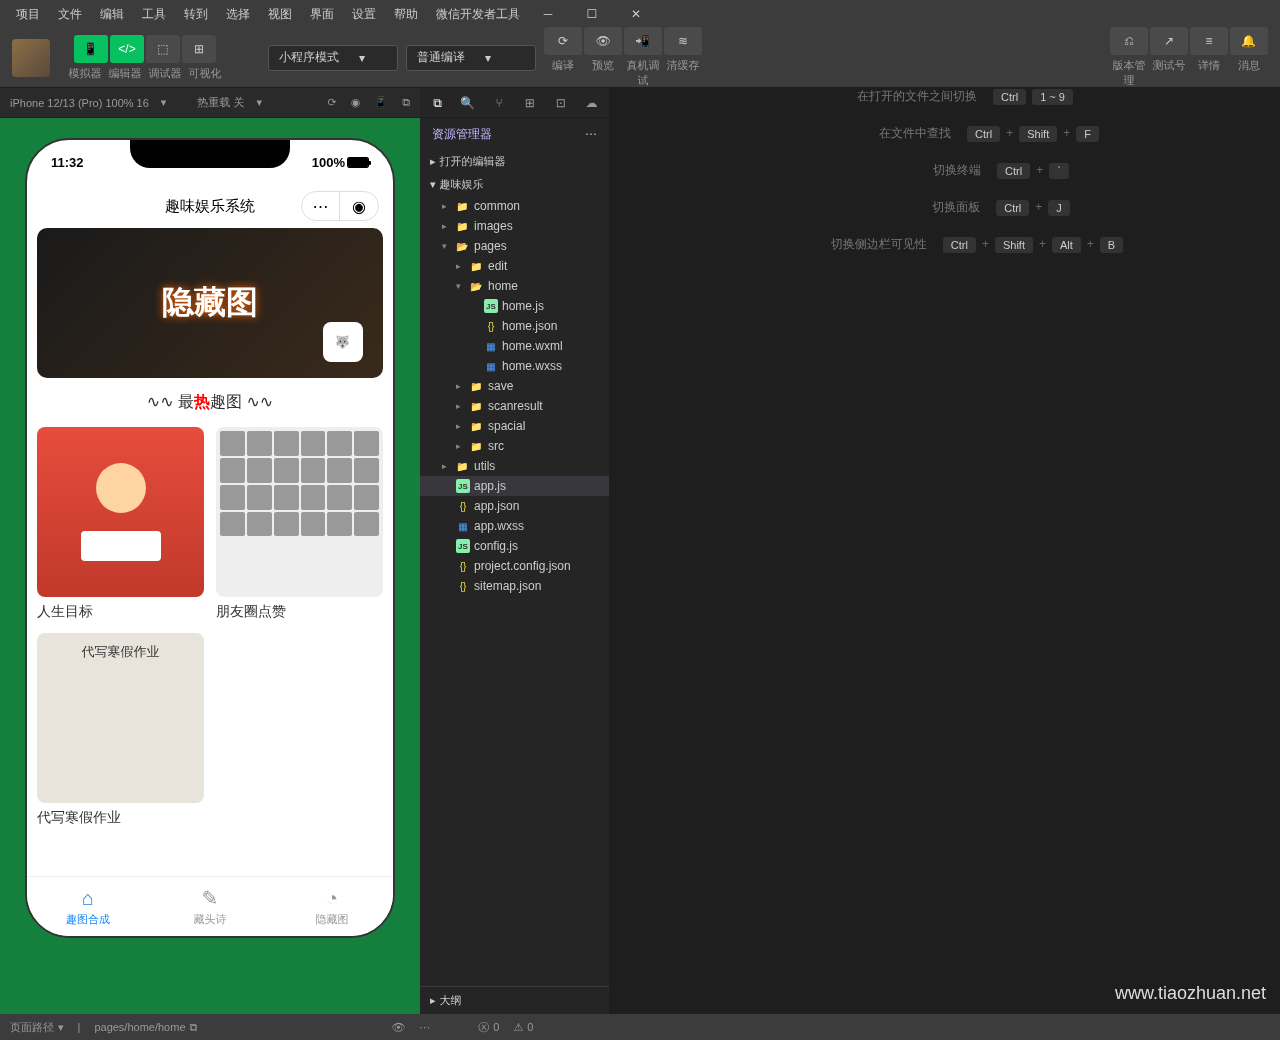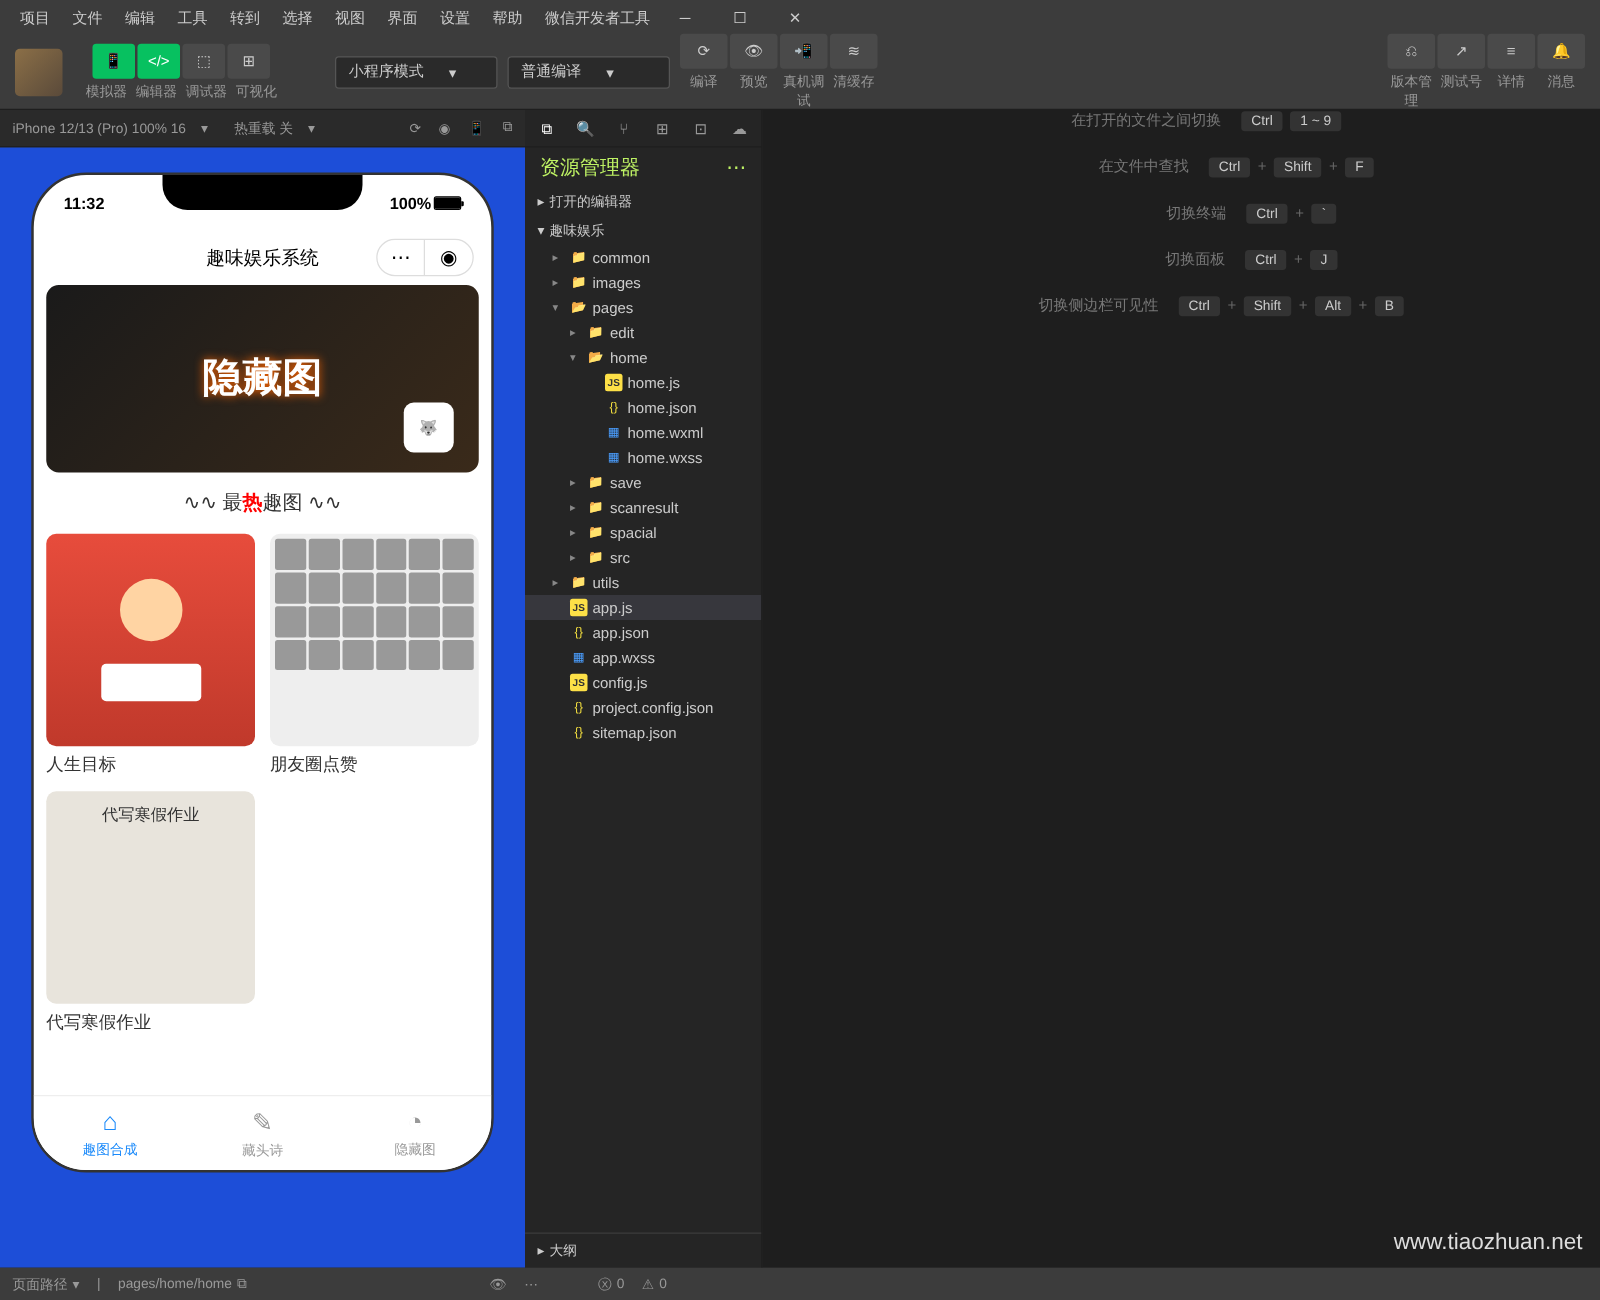--- a/index.html
+++ b/index.html
@@ -21,21 +21,21 @@
 .tool-labels span{font-size:11px;color:#999;width:34px;text-align:center}
 .dropdown{background:#2a2a2a;border:1px solid #555;border-radius:3px;padding:4px 10px;display:flex;align-items:center;gap:20px;cursor:pointer;height:26px;color:#ccc}
 .dropdown.wide{min-width:130px}
 .spacer{flex:1}
 .right-tools{display:flex;gap:6px;align-items:center}
 .icon-btn{width:38px;height:28px;background:#4a4a4a;border-radius:3px;display:flex;align-items:center;justify-content:center;cursor:pointer;color:#ccc}
 .content{display:flex;height:calc(100% - 88px - 26px)}
 .sim-panel{width:420px;background:#2a2a2a;display:flex;flex-direction:column}
 .sim-header{height:30px;display:flex;align-items:center;padding:0 10px;gap:12px;color:#999;font-size:11px;border-bottom:1px solid #1e1e1e}
 .sim-header .right{margin-left:auto;display:flex;gap:14px}
-.phone-wrap{flex:1;display:flex;justify-content:center;padding:20px 0;background:#1d4ed8;overflow:hidden}
+.phone-wrap{flex:1;display:flex;justify-content:center;padding:20px 0;background:#15803d;overflow:hidden}
 .phone{width:370px;height:800px;background:#fff;border-radius:44px;border:2px solid #333;position:relative;overflow:hidden}
 .notch{position:absolute;top:0;left:50%;transform:translateX(-50%);width:160px;height:28px;background:#000;border-radius:0 0 20px 20px;z-index:10}
 .status-bar{height:44px;display:flex;align-items:center;justify-content:space-between;padding:0 24px;color:#000;font-size:13px;font-weight:600}
 .battery{display:flex;align-items:center;gap:2px}
 .battery-body{width:22px;height:11px;border:1px solid #000;border-radius:2px;position:relative}
 .battery-body::after{content:"";position:absolute;right:-3px;top:3px;width:2px;height:4px;background:#000;border-radius:0 1px 1px 0}
 .battery-fill{background:#000;height:100%;width:100%;border-radius:1px}
 .app-header{height:44px;display:flex;align-items:center;justify-content:center;color:#000;font-size:15px;position:relative}
 .capsule{position:absolute;right:14px;display:flex;border:1px solid #ddd;border-radius:16px;overflow:hidden}
 .capsule div{width:38px;height:28px;display:flex;align-items:center;justify-content:center;color:#000;font-size:16px}
@@ -54,30 +54,30 @@
 .card-img.paper{background:#e8e4dc}
 .card-title{color:#333;font-size:14px}
 .tab-bar{position:absolute;bottom:0;left:0;right:0;height:60px;border-top:1px solid #eee;display:flex;background:#fff}
 .tab{flex:1;display:flex;flex-direction:column;align-items:center;justify-content:center;gap:2px;color:#999;font-size:11px}
 .tab.active{color:#1989fa}
 .tab-icon{font-size:20px}
 .explorer{width:190px;background:#252525;border-right:1px solid #1e1e1e;display:flex;flex-direction:column}
 .exp-tabs{height:30px;display:flex;align-items:center;padding:0 8px;gap:12px;border-bottom:1px solid #1e1e1e}
 .exp-tab{width:20px;height:20px;display:flex;align-items:center;justify-content:center;color:#999;cursor:pointer}
 .exp-tab.active{color:#fff}
-.exp-header{height:32px;display:flex;align-items:center;justify-content:space-between;padding:0 12px;color:#bef264;font-size:16px}
+.exp-header{height:32px;display:flex;align-items:center;justify-content:space-between;padding:0 12px;color:#c4b5fd;font-size:12px}
 .exp-section-title{padding:4px 10px;color:#ccc;font-size:11px;cursor:pointer;display:flex;align-items:center;gap:4px}
 .tree{font-size:12px}
 .tree-item{padding:3px 6px;display:flex;align-items:center;gap:4px;cursor:pointer;color:#ccc;white-space:nowrap}
 .tree-item.selected{background:#37373d}
 .tree-arrow{width:10px;font-size:9px;color:#888}
 .tree-icon{width:14px;height:14px;display:inline-flex;align-items:center;justify-content:center;font-size:10px}
 .i-folder{color:#dcb67a}
 .i-folder-open{color:#dcb67a}
-.i-js{background:#fde047;color:#333;border-radius:2px;font-size:8px;font-weight:bold}
+.i-js{background:#86efac;color:#333;border-radius:2px;font-size:8px;font-weight:bold}
 .i-json{color:#f1dd3f}
 .i-wxml{color:#4a9eff}
 .i-wxss{color:#4a9eff}
 .indent-1{padding-left:22px}
 .indent-2{padding-left:36px}
 .indent-3{padding-left:50px}
 .outline{border-top:1px solid #3c3c3c;padding:6px 10px;color:#ccc;font-size:11px;display:flex;align-items:center;gap:4px}
 .editor{flex:1;background:#1e1e1e;display:flex;flex-direction:column;position:relative}
 .welcome{flex:1;display:flex;flex-direction:column;align-items:center;gap:20px}
 .kb-row{display:flex;align-items:center;gap:16px;color:#777}
@@ -175,21 +175,21 @@
       </div>
     </div>
   </div>
 </div>
 
 <div class="content">
   <div class="sim-panel">
     <div class="sim-header">
       <span>iPhone 12/13 (Pro) 100% 16</span>
       <span>▾</span>
-      <span style="margin-left:9px">热重载 关</span>
+      <span style="margin-left:19px">热重载 关</span>
       <span>▾</span>
       <div class="right">
         <span>⟳</span>
         <span>◉</span>
         <span>📱</span>
         <span>⧉</span>
       </div>
     </div>
     <div class="phone-wrap">
       <div class="phone">

